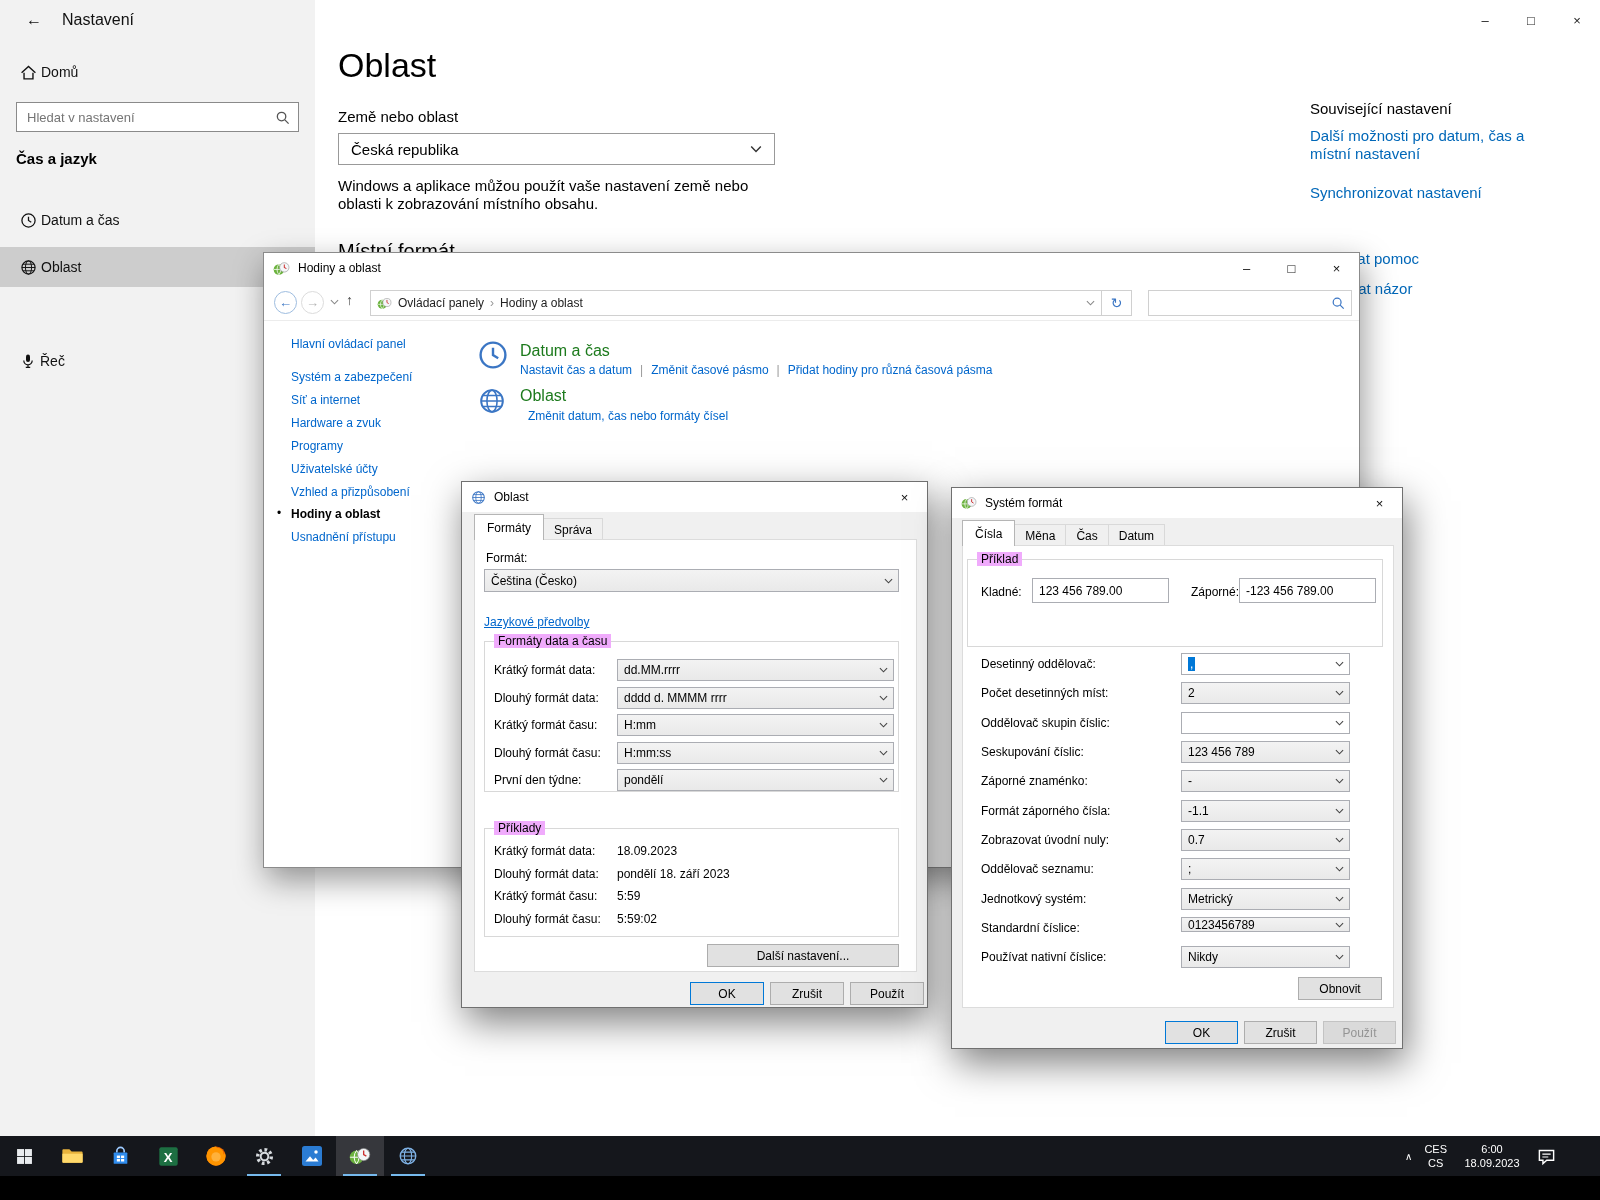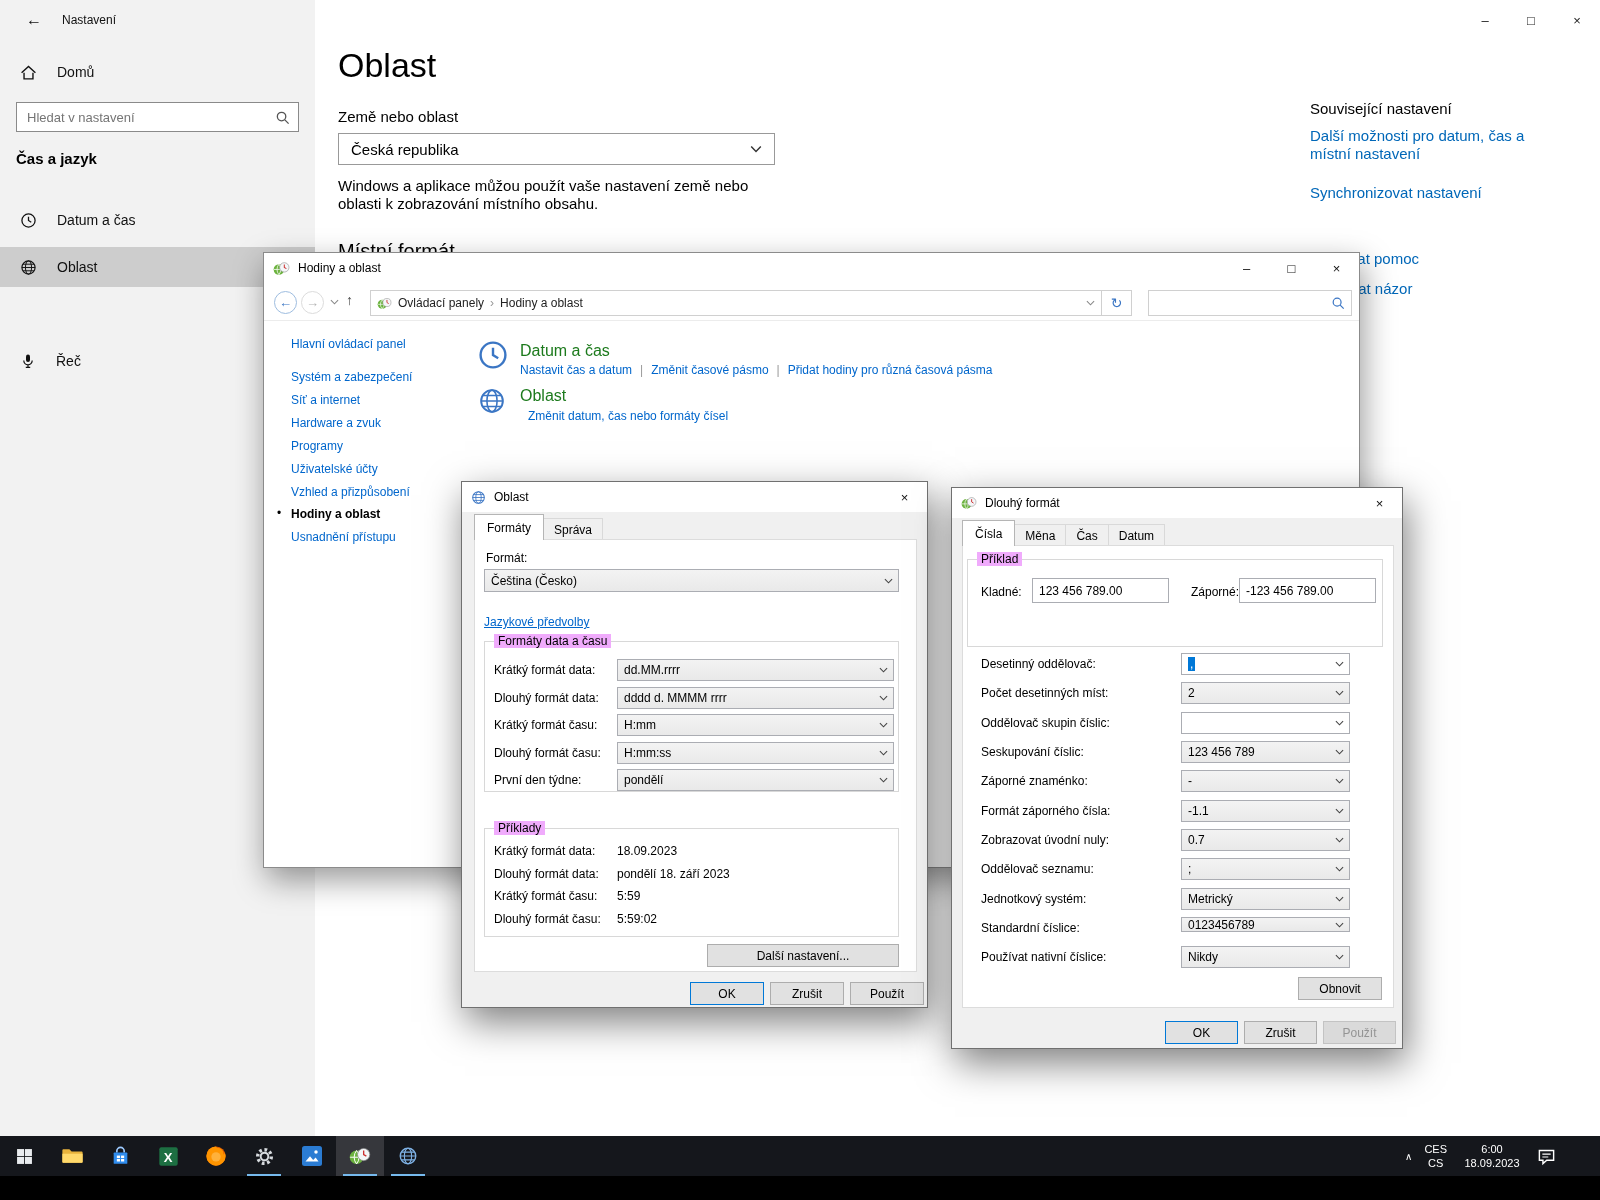--- a/index.html
+++ b/index.html
@@ -4,24 +4,24 @@
 <style>
 *{margin:0;padding:0;box-sizing:border-box}
 html,body{width:1600px;height:1200px}
 body{position:relative;background:#000;font-family:"Liberation Sans",sans-serif;overflow:hidden;cursor:default}
 .abs{position:absolute}
 .ic{display:block}
 
 #settings{position:absolute;left:0;top:0;width:1600px;height:1136px;background:#fff;z-index:1}
 #side{position:absolute;left:0;top:0;width:315px;height:1136px;background:#f2f2f2}
 .s-back{left:14px;top:0;width:40px;height:40px;display:flex;align-items:center;justify-content:center;font-size:16px;color:#111}
-.s-title{left:62px;top:0;height:40px;line-height:40px;font-size:12px;color:#111}
+.s-title{left:62px;top:0;height:40px;line-height:40px;font-size:16px;color:#111}
 .caps{top:0;right:0;display:flex}
 .cap{width:46px;height:40px;display:flex;align-items:center;justify-content:center;font-size:13px;color:#222}
-.nav-item{left:0;width:315px;height:40px;display:flex;align-items:center;gap:20px;padding-left:20px;font-size:14px;color:#111}
+.nav-item{left:0;width:315px;height:40px;display:flex;align-items:center;gap:4px;padding-left:20px;font-size:14px;color:#111}
 .nav-item.sel{background:#cdcdcd}
 #s-search{left:16px;top:102px;width:283px;height:30px;background:#fff;border:1px solid #8a8a8a;display:flex;align-items:center;padding-right:8px}
 #s-search input{flex:1;border:0;outline:0;font-size:13px;padding:0 6px 0 10px;color:#444;background:transparent;font-family:inherit}
 .s-section{left:16px;top:150px;font-size:15px;font-weight:700;color:#000}
 .slink{color:#0067b8;font-size:15px;cursor:pointer}
 #country-select{left:338px;top:133px;width:437px;height:32px;border:1px solid #999;background:#fff;display:flex;align-items:center;justify-content:space-between;padding:0 12px;font-size:15px}
 
 .win{background:#fff;border:1px solid #8b8b8b;box-shadow:3px 12px 30px rgba(0,0,0,.40)}
 .dlg{background:#f0f0f0;border:1px solid #707070;box-shadow:4px 14px 36px rgba(0,0,0,.5)}
 .w-title{position:absolute;left:0;top:0;right:0;height:30px;display:flex;align-items:center;padding-left:9px;gap:8px;font-size:12px;background:#fff;color:#000}
@@ -392,21 +392,21 @@
   <div class="abs b32 def" style="left:228px;top:500px;width:74px;height:23px">OK</div>
   <div class="abs b32" style="left:308px;top:500px;width:74px;height:23px">Zrušit</div>
   <div class="abs b32" style="left:388px;top:500px;width:74px;height:23px">Použít</div>
 </div>
 
 <div class="abs dlg" style="left:951px;top:487px;width:452px;height:562px;z-index:30">
   <div class="w-title">
     <svg class="ic" width="16" height="14">
         <use href="#i-cpl"></use>
       </svg>
-    <span>Dlouhý formát</span>
+    <span>Systém formát</span>
     <div class="wcaps">
       <div class="wcap">
           <span>×</span>
         </div>
     </div>
   </div>
 
   <div class="abs tabs" style="left:10px;top:34px">
     <div class="tab on">Čísla</div>
     <div class="tab">Měna</div>

